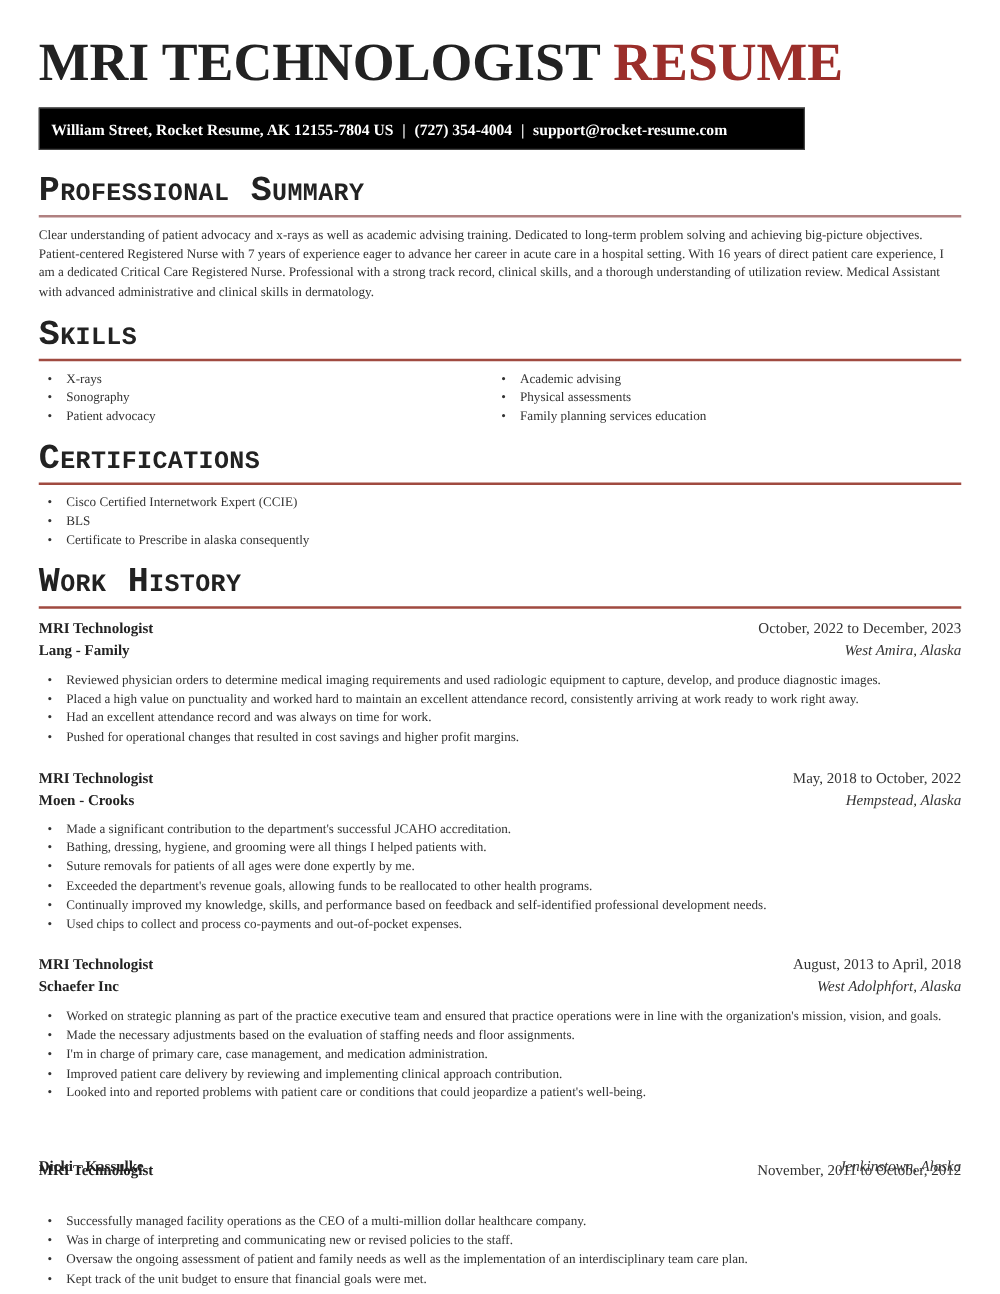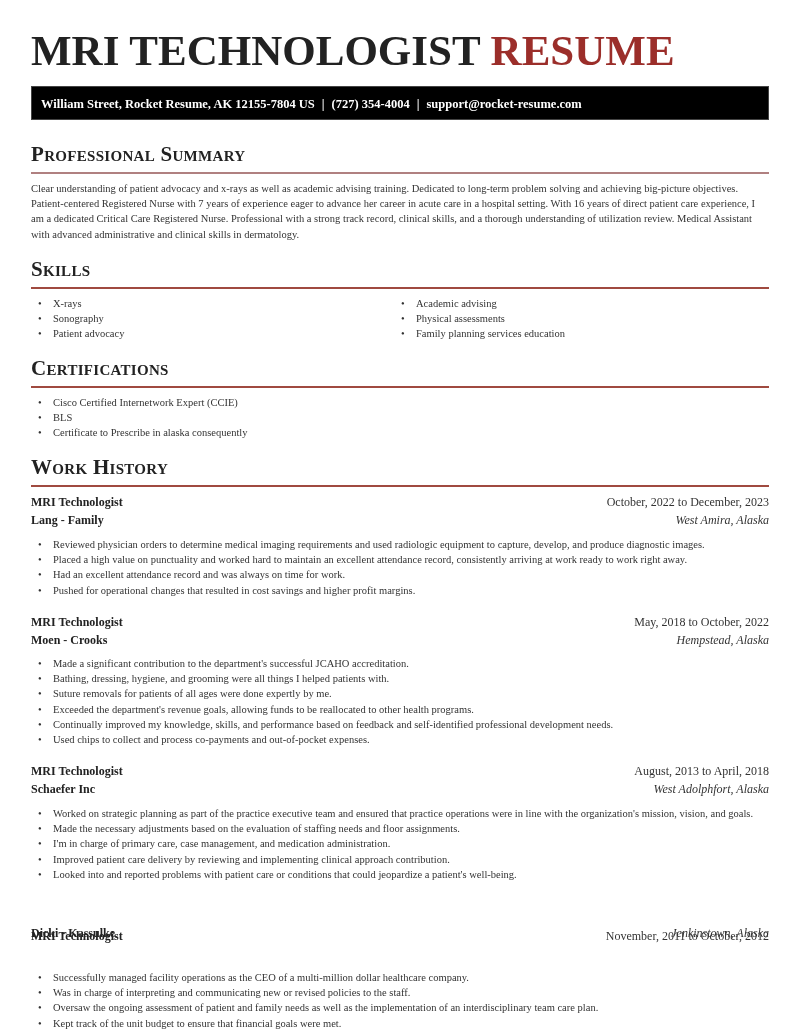--- a/index.html
+++ b/index.html
@@ -3,24 +3,24 @@
 <meta charset="utf-8">
 <style>
   * { box-sizing: border-box; margin: 0; padding: 0; }
   html, body { width: 800px; height: 1035px; background: #ffffff; overflow: hidden; }
   body { font-family: "Liberation Serif", "DejaVu Serif", serif; color: #222222; position: relative; }
   .page { position: absolute; left: 31px; top: 0; width: 738px; }
 
   .title { position: absolute; top: 28px; left: 0; font-size: 43px; font-weight: bold; line-height: 46px; color: #222222; letter-spacing: 0px; white-space: nowrap; text-align: right; }
   .title .accent { color: #9b2e2a; }
 
-  .contact-bar { position: absolute; top: 86px; left: 0; width: 738px; height: 34px; background: #000000; color: #ffffff; font-weight: bold; font-size: 12.5px; line-height: 34px; padding-left: 9px; white-space: nowrap; border: 1px solid #444; }
+  .contact-bar { position: absolute; top: 86px; left: 0; width: 613px; height: 34px; background: #000000; color: #ffffff; font-weight: bold; font-size: 12.5px; line-height: 34px; padding-left: 9px; white-space: nowrap; border: 1px solid #444; }
   .contact-bar .sep { padding: 0 7px; }
 
-  .section-title { position: absolute; left: 0; font-size: 21px; font-weight: bold; font-variant: small-caps; color: #222222; line-height: 24px; letter-spacing: 0.3px; }
+  .section-title { position: absolute; left: 0; font-size: 28px; font-weight: bold; font-variant: small-caps; color: #222222; line-height: 24px; letter-spacing: 0.3px; font-family: Liberation Mono, monospace; }
   .rule { position: absolute; left: 0; width: 738px; height: 1.5px; background: #b08080; }
   .rule.dark { background: #a04a40; }
 
   .summary { position: absolute; left: 0; top: 181px; width: 738px; font-size: 10.5px; line-height: 15.2px; color: #333333; }
 
   ul.bullets { list-style: none; position: absolute; font-size: 10.5px; line-height: 15.2px; color: #333333; }
   ul.bullets li { position: relative; padding-left: 22px; white-space: nowrap; }
   ul.bullets li::before { content: "•"; position: absolute; left: 7px; top: 0; color: #333; }
 
   .job-row { position: absolute; left: 0; width: 738px; font-size: 12px; line-height: 17px; }

